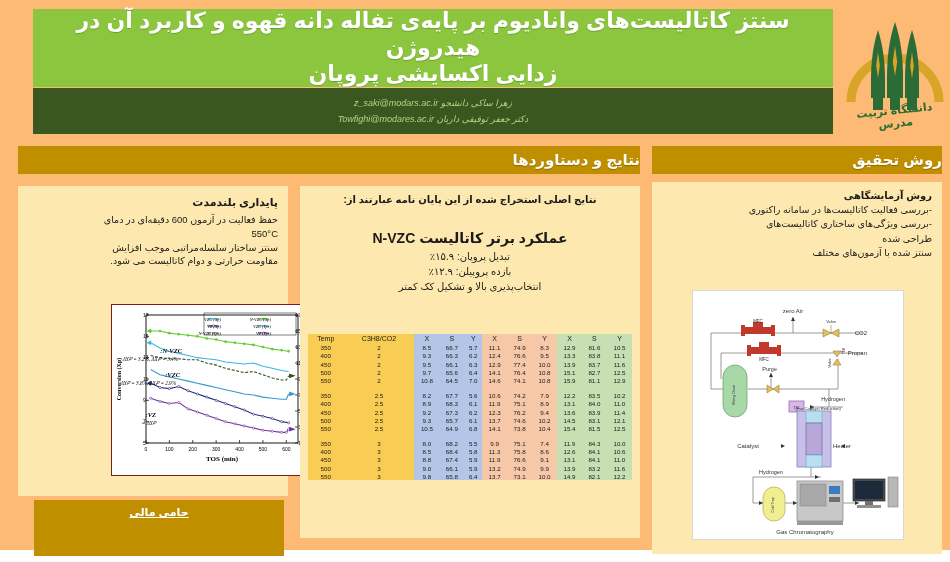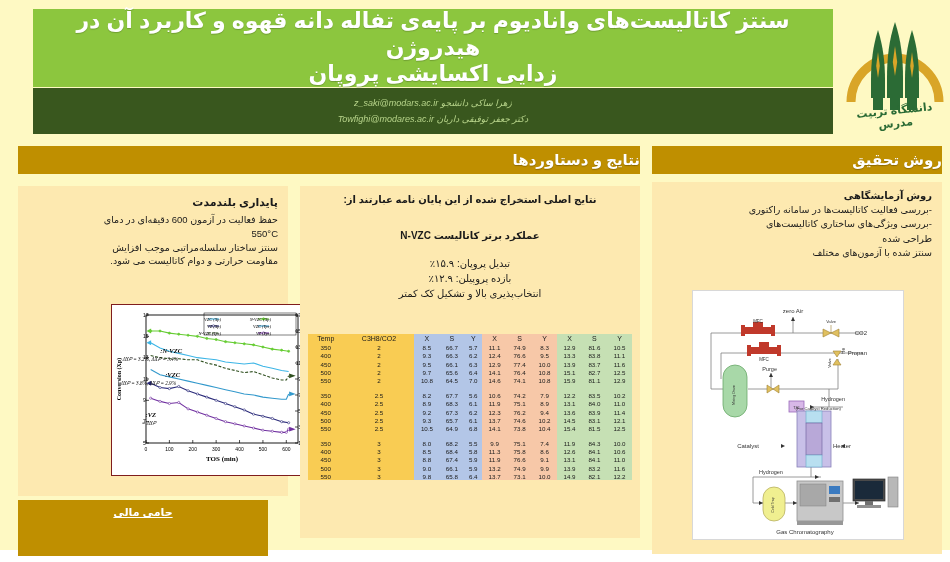--- a/index.html
+++ b/index.html
@@ -3,21 +3,21 @@
 <meta charset="utf-8">
 <title>Poster</title>
 <style>
   * { box-sizing: border-box; margin: 0; padding: 0; }
   html, body {
     width: 950px; height: 562px;
     background: #ffffff;
     font-family: "Liberation Sans", "DejaVu Sans", sans-serif;
     overflow: hidden;
   }
-  .poster { position: relative; width: 950px; height: 550px; background: #fef9c3; }
+  .poster { position: relative; width: 950px; height: 550px; background: #fdba74; }
 
   
   .header-wrap { position: absolute; left: 0; top: 0; width: 950px; height: 140px; }
   .title-band {
     position: absolute; left: 33px; top: 9px; width: 800px; height: 78px;
     background: #8cc63e; display: flex; align-items: center; justify-content: center;
     padding: 2px 14px;
   }
   .title-text {
     color: #ffffff; font-size: 22px; font-weight: bold; line-height: 1.22;
@@ -50,21 +50,21 @@
     text-shadow: 0 1px 1px rgba(0,0,0,.25);
   }
   #head-results { left: 18px; top: 146px; width: 622px; }
   #head-method  { left: 652px; top: 146px; width: 290px; }
 
   
   .panel { position: absolute; background: #fde9b0; }
   #panel-left   { left: 18px;  top: 186px; width: 270px; height: 310px; }
   #panel-mid    { left: 300px; top: 186px; width: 340px; height: 352px; }
   #panel-right  { left: 652px; top: 182px; width: 290px; height: 372px; padding-left: 29px; }
-  #panel-sponsor{ left: 18px;  top: 500px; width: 250px; height: 56px; background: #bf8f00; }
+  #panel-sponsor{ left: 34px;  top: 500px; width: 250px; height: 56px; background: #bf8f00; }
 
   
   .left-text { position: absolute; left: 10px; top: 10px; width: 250px; direction: rtl; text-align: right; }
   .lt-title { font-size: 11px; font-weight: bold; color: #1a1a1a; margin-bottom: 4px; }
   .lt-line  { font-size: 9.5px; color: #1a1a1a; line-height: 1.45; }
 
   .chart-box {
     position: absolute; left: 56px; top: 118px; width: 222px; height: 172px;
     background: #ffffff; border: 1px solid #7f1d1d; margin-left: 37px;
   }
@@ -75,21 +75,21 @@
     text-decoration: underline; margin-bottom: 4px;
   }
   .sp-body { color: #f2e2b4; font-size: 8.5px; line-height: 1.5; text-align: right; }
 
   
   .mid-intro {
     position: absolute; left: 8px; top: 8px; width: 324px;
     direction: rtl; text-align: center; font-size: 10px; font-weight: bold; color: #1a1a1a;
   }
   .mid-high { position: absolute; left: 8px; top: 44px; width: 324px; direction: rtl; text-align: center; }
-  .mh-title { font-size: 10px; font-weight: bold; color: #1a1a1a; margin-bottom: 15px; }
+  .mh-title { font-size: 14px; font-weight: bold; color: #1a1a1a; margin-bottom: 3px; }
   .mh-line  { font-size: 10px; color: #1a1a1a; line-height: 1.5; }
 
   
   .tbl-wrap { position: absolute; left: 8px; top: 148px; width: 324px; direction: ltr; }
   table.data { border-collapse: collapse; width: 324px; font-size: 6.2px; font-family: "Liberation Sans", sans-serif; }
   table.data th, table.data td { text-align: center; padding: 0.6px 0; color: #1a1a1a; font-weight: normal; }
   table.data thead th { font-size: 7px; font-weight: normal; padding-bottom: 2px; }
   .cg0 { background: #f9cc53; }
   .cg1 { background: #b3c6e7; }
   .cg2 { background: #f7c8a8; }

